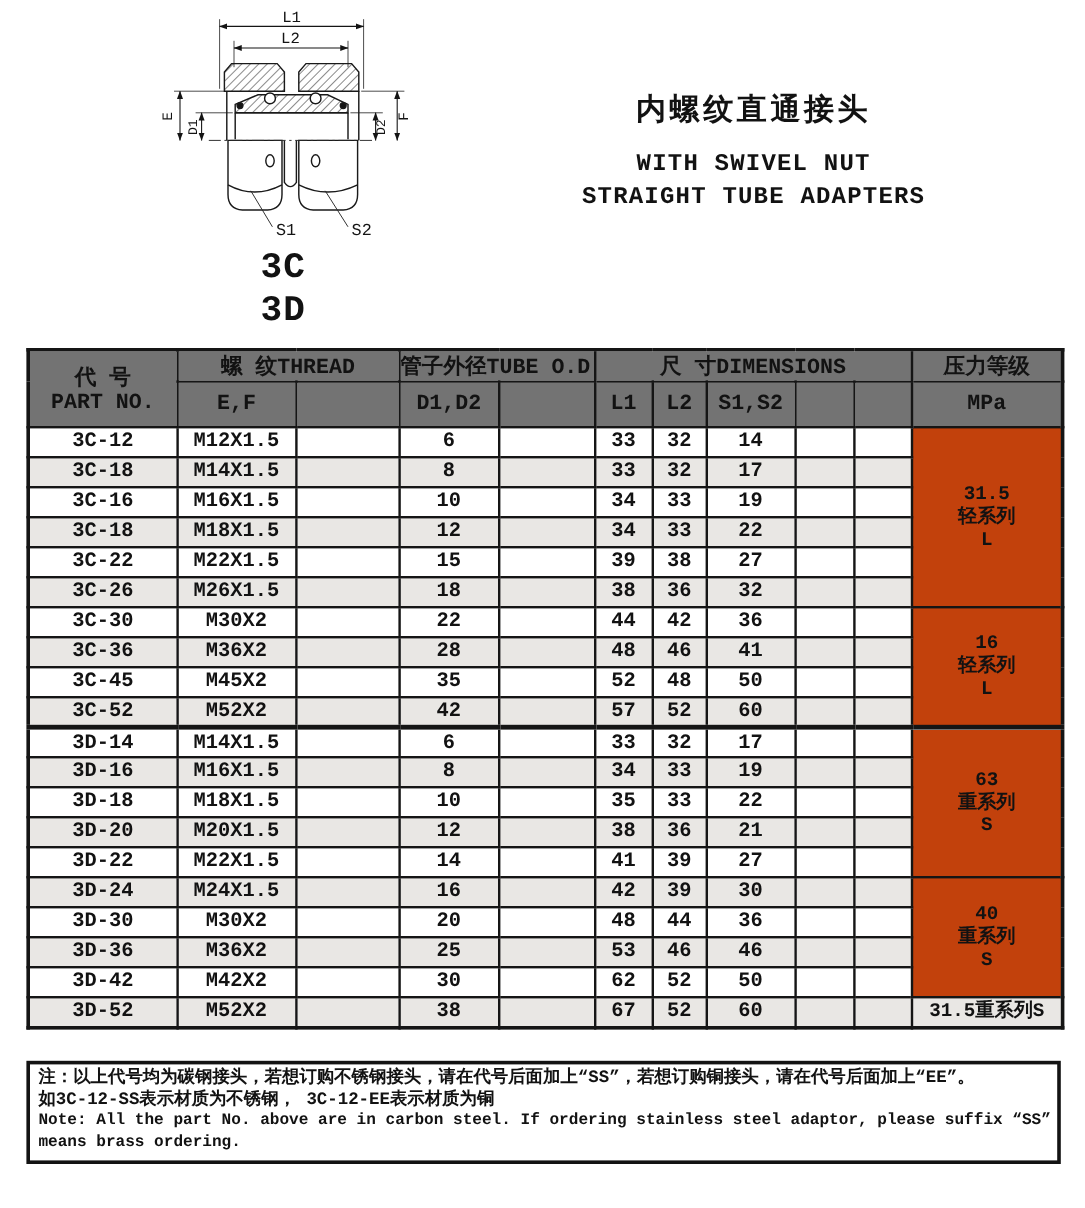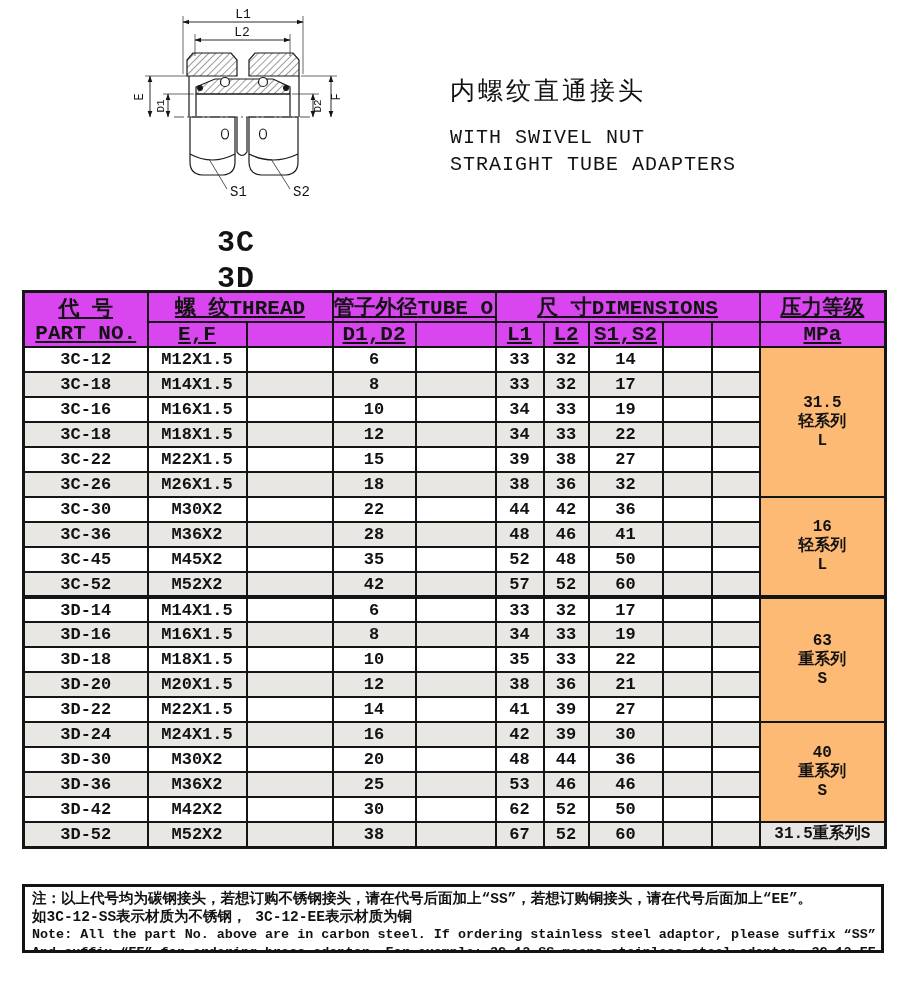--- a/index.html
+++ b/index.html
@@ -5,46 +5,46 @@
   html,body { margin:0; padding:0; }
   body {
     width:904px; height:1007px; position:relative; background:#ffffff;
     font-family:"Liberation Mono","DejaVu Sans Mono",monospace; color:#121212;
     overflow:hidden;
   }
 
   
   .drawing { position:absolute; left:128px; top:4px; width:224px; height:206px; }
   .model-labels { position:absolute; left:130px; top:206px; width:212px; text-align:center;
-    font-weight:bold; font-size:30px; line-height:36px; letter-spacing:1px;margin-top:19px; }
+    font-weight:bold; font-size:30px; line-height:36px; letter-spacing:1px; }
 
   
-  .title-block { position:absolute; left:450px; top:74px; width:356px; text-align:left; font-weight:normal; }
+  .title-block { position:absolute; left:450px; top:74px; width:356px; text-align:center; font-weight:bold; }
   .title-zh { font-size:25px; letter-spacing:3px; margin-bottom:17px; }
   .title-en { font-size:20px; line-height:27px; letter-spacing:1px; }
 
   
   table.spec { position:absolute; left:22px; top:290px; width:862px;
     border-collapse:collapse; table-layout:fixed; border:3px solid #151515; }
   .spec th, .spec td { border:2px solid #151515; font-weight:bold; text-align:center;
     padding:0; overflow:hidden; white-space:nowrap; }
-  .spec thead th { background:#d946ef; font-size:21px;text-decoration:underline; }
+  .spec thead th { background:#737373; font-size:18px; }
   .spec thead tr.grp { height:25px; }
-  .spec thead tr.sub { height:22px; }
+  .spec thead tr.sub { height:38px; }
   .spec thead .gap { }
   .spec tbody tr { height:25px; }
   .spec tbody td { font-size:17px; background:#ffffff; }
   .spec tbody tr.alt td { background:#e9e7e4; }
   .spec td.pressure { font-size:16px; line-height:19px; }
-  .spec td.pressure.merged { background:#fdba74; }
+  .spec td.pressure.merged { background:#c2410c; }
   .spec tbody tr.section-end td { border-bottom:4px solid #151515; }
   .spec td.section-top { border-top:4px solid #151515; }
 
   
-  .notes { position:absolute; left:22px; top:884px; width:862px; height:69px;
+  .notes { position:absolute; left:22px; top:884px; width:862px; height:86px;
     box-sizing:border-box; border:3px solid #131313; padding:3px 7px;
     font-weight:bold; white-space:nowrap; overflow:hidden; }
   .notes .zh { font-size:14.5px; line-height:18px; }
   .notes .en { font-size:13.4px; line-height:18px; letter-spacing:0; }
 
   svg text { font-family:"Liberation Mono","DejaVu Sans Mono",monospace; fill:#141414; }
 </style>
 </head>
 <body>
 
@@ -418,15 +418,14 @@
         <td></td>
         <td rowspan="1" class="pressure">31.5重系列S</td>
       </tr>
     </tbody>
 </table>
 
 <div class="notes">
   <div class="zh">注：以上代号均为碳钢接头，若想订购不锈钢接头，请在代号后面加上“SS”，若想订购铜接头，请在代号后面加上“EE”。</div>
   <div class="zh">如3C-12-SS表示材质为不锈钢， 3C-12-EE表示材质为铜</div>
   <div class="en">Note:  All the part No. above are in carbon steel. If ordering stainless steel adaptor, please suffix  “SS” .</div>
-  <div class="en">And suffix  “EE”  for ordering brass adaptor. For example: 3C-12-SS  means stainless steel adaptor. 3C-12-EE</div>
   <div class="en">means brass ordering.</div>
 </div>
 
 </body></html>

